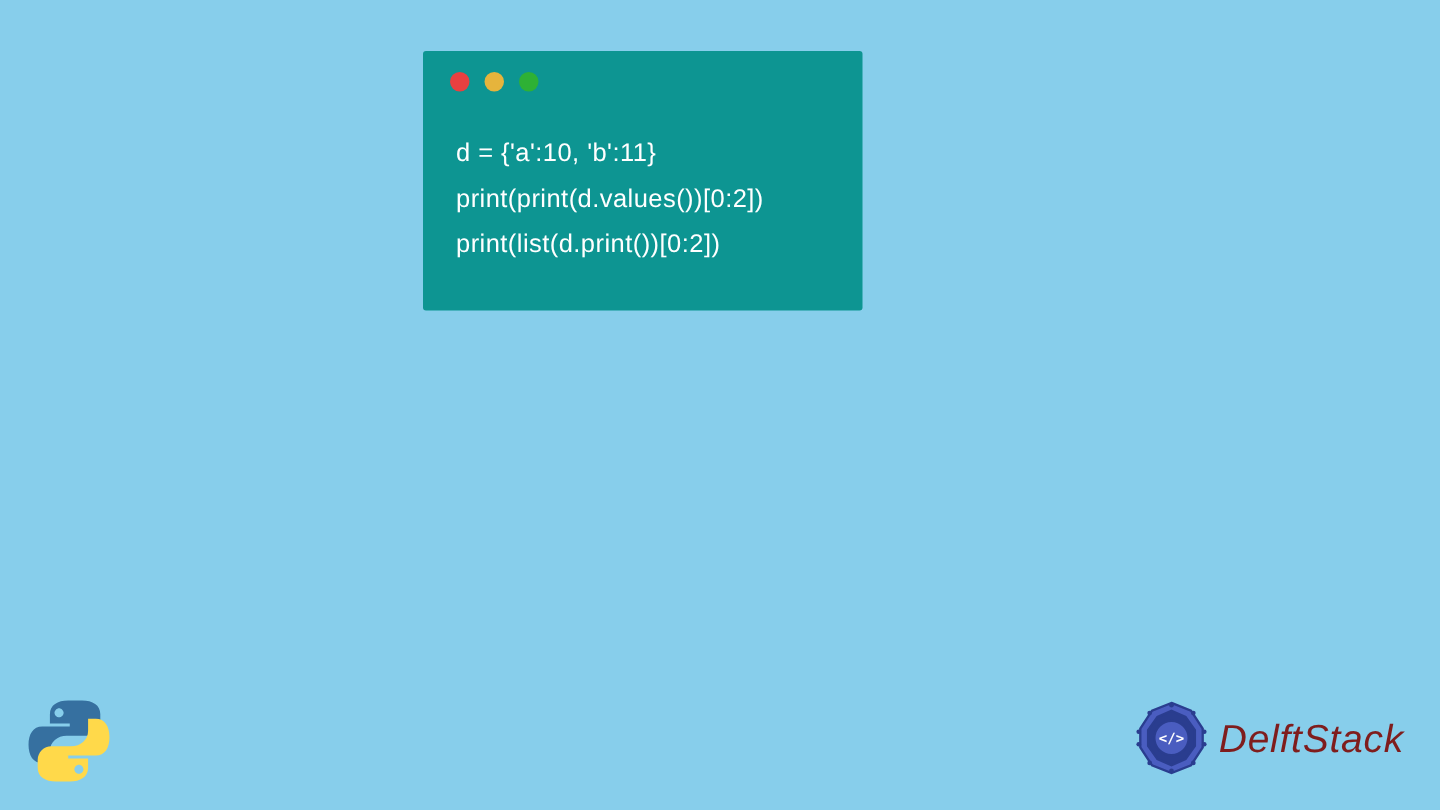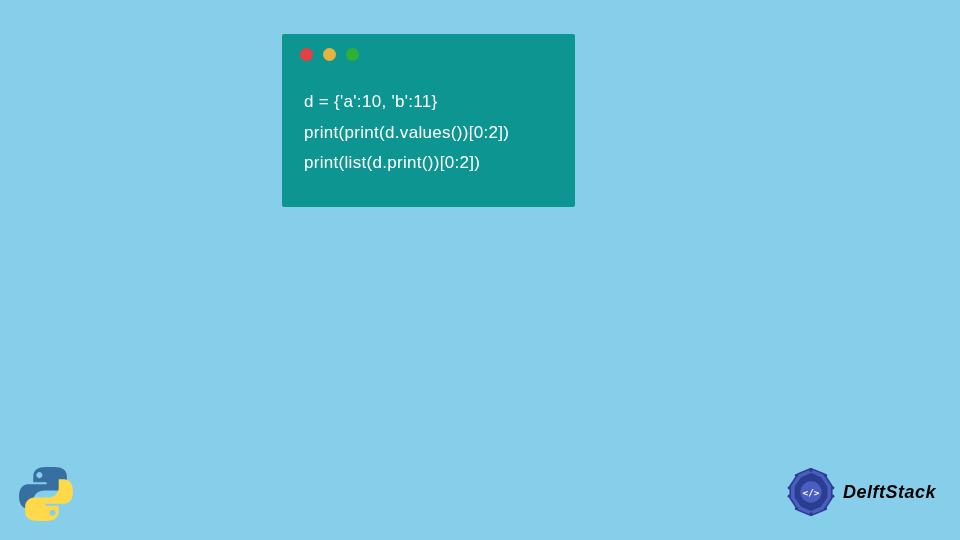--- a/index.html
+++ b/index.html
@@ -66,24 +66,24 @@
       right: 24px;
       display: flex;
       align-items: center;
       gap: 6px;
     }
     .ds-badge {
       width: 52px;
       height: 52px;
     }
     .ds-text {
-      font-size: 18px;
-      color: #000000;
+      font-size: 26px;
+      color: #7f1d1d;
       font-style: italic;
-      font-weight: bold;
+      font-weight: normal;
       letter-spacing: 0.5px;
     }
   </style>
 </head>
 <body>
 
 <div class="code-window">
   <div class="window-controls">
     <div class="dot dot-red"></div>
     <div class="dot dot-yellow"></div>

